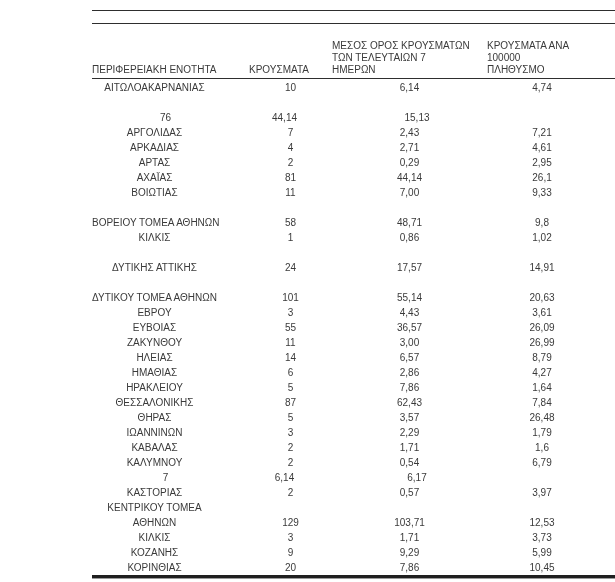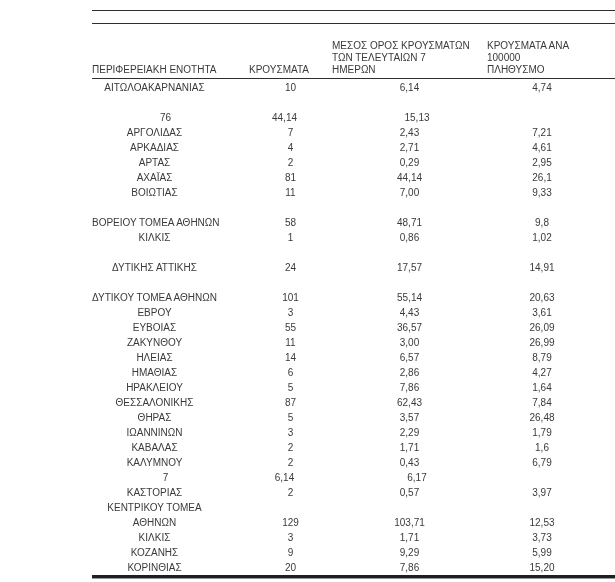--- a/index.html
+++ b/index.html
@@ -260,21 +260,21 @@
   <div class="row">
     <div class="c c1">ΚΑΒΑΛΑΣ</div>
     <div class="c c2">2</div>
     <div class="c c3">1,71</div>
     <div class="c c4">1,6</div>
   </div>
 
   <div class="row">
     <div class="c c1">ΚΑΛΥΜΝΟΥ</div>
     <div class="c c2">2</div>
-    <div class="c c3">0,43</div>
+    <div class="c c3">0,54</div>
     <div class="c c4">6,79</div>
   </div>
 
   <div class="row">
     <div class="c c2">7</div>
     <div class="c c3">6,14</div>
     <div class="c c4">6,17</div>
   </div>
 
   <div class="row">
@@ -309,20 +309,20 @@
     <div class="c c1">ΚΟΖΑΝΗΣ</div>
     <div class="c c2">9</div>
     <div class="c c3">9,29</div>
     <div class="c c4">5,99</div>
   </div>
 
   <div class="row">
     <div class="c c1">ΚΟΡΙΝΘΙΑΣ</div>
     <div class="c c2">20</div>
     <div class="c c3">7,86</div>
-    <div class="c c4">15,20</div>
+    <div class="c c4">10,45</div>
   </div>
 </div>
 
     <div class="rule rule-bottom"></div>
 
   </div>
 </div>
 
 </body></html>

